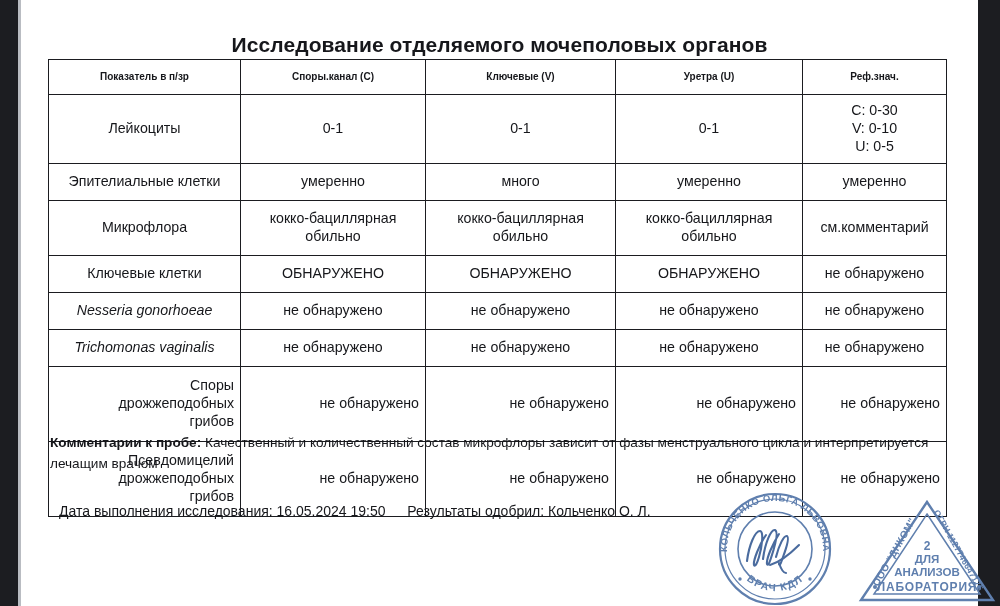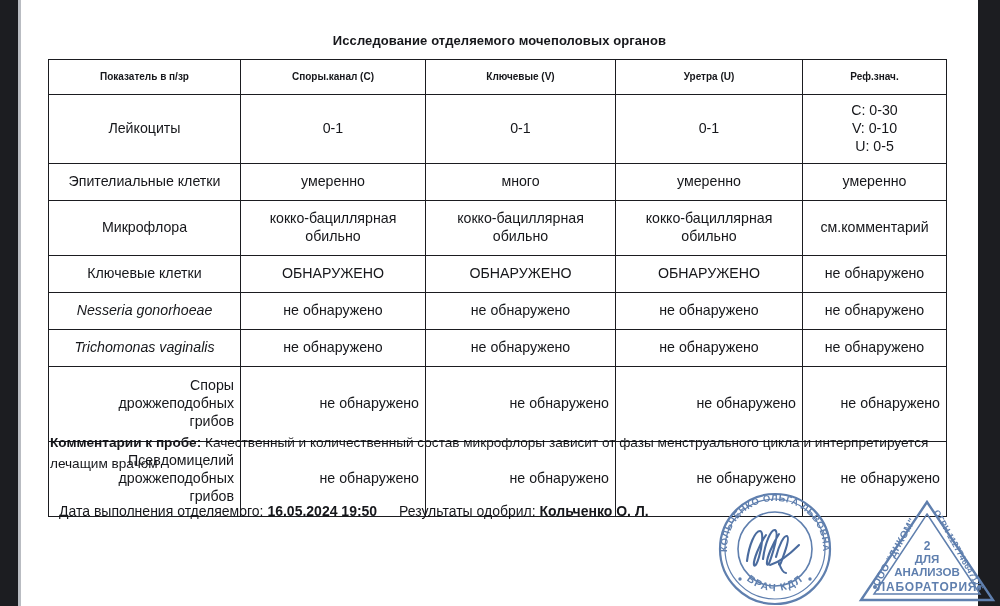--- a/index.html
+++ b/index.html
@@ -40,21 +40,21 @@
     position: absolute;
     left: 21px;
     top: 0;
     width: 957px;
     height: 606px;
     background: #ffffff;
   }
 
   .doc-title {
     text-align: center;
-    font-size: 13px;
+    font-size: 21px;
     font-weight: bold;
     color: #16171b;
     margin: 0;
     padding-top: 33px;
     letter-spacing: 0.1px;
   }
 
   table.report {
     position: absolute;
     left: 27px;
@@ -118,21 +118,21 @@
   .comments b { font-weight: bold; }
 
   .footer-line {
     position: absolute;
     left: 38px;
     top: 503px;
     font-size: 14px;
     color: #16171b;
     white-space: nowrap;
   }
-  .footer-line b { font-weight: bold; }
+  .footer-line b { font-weight: normal; }
   .footer-line .gap { display: inline-block; width: 14px; }
 
   
   .stamp-round {
     position: absolute;
     left: 692px;
     top: 487px;
     width: 124px;
     height: 124px;
     color: #5f7fae;
@@ -251,21 +251,21 @@
         </tr>
       </tbody>
     </table>
 
     <div class="comments">
       <b>Комментарии к пробе:</b>
       <span>Качественный и количественный состав микрофлоры зависит от фазы менструального цикла и интерпретируется лечащим врачом</span>
     </div>
 
     <div class="footer-line">
-      <span>Дата выполнения отделяемого:</span>
+      <span>Дата выполнения исследования:</span>
       <b>16.05.2024 19:50</b>
       <span class="gap"></span>
       <span>Результаты одобрил:</span>
       <b>Кольченко О. Л.</b>
     </div>
 
     <div class="stamp-round">
       <svg viewBox="0 0 124 124" width="124" height="124" aria-hidden="true">
         <defs>
           <path id="arcTop" d="M 14,62 A 48,48 0 0 1 110,62"></path>

